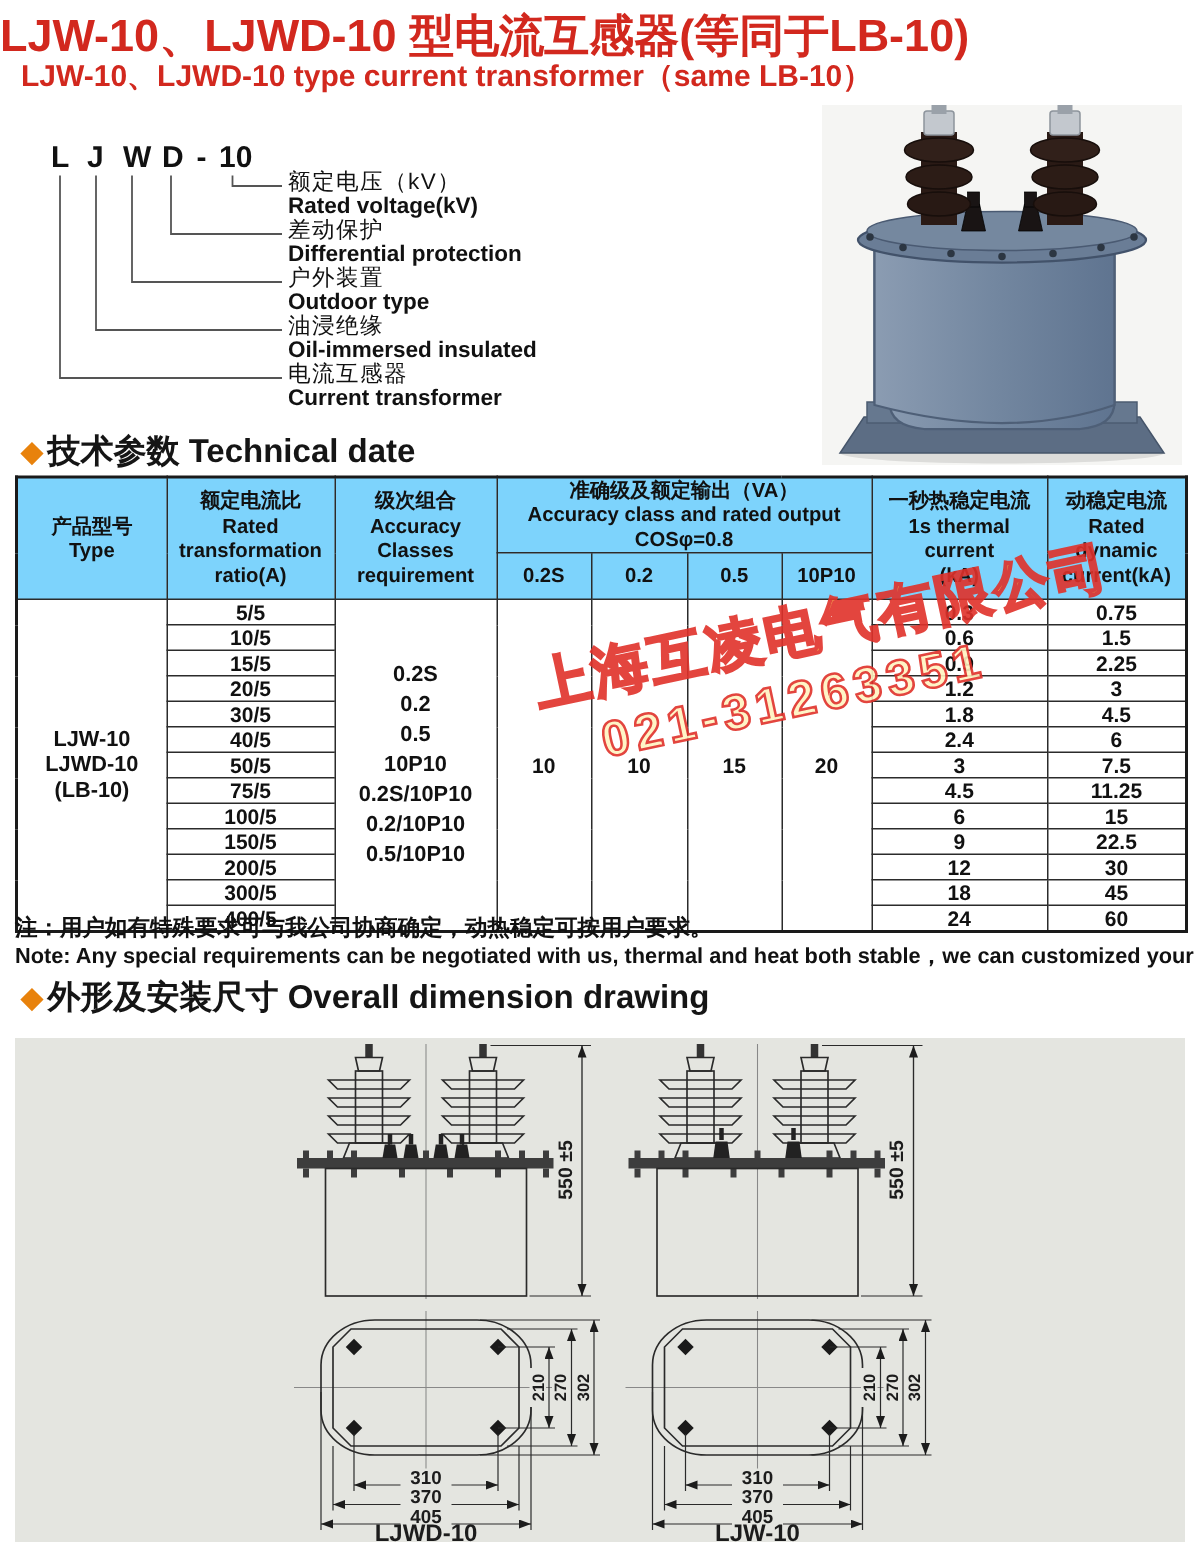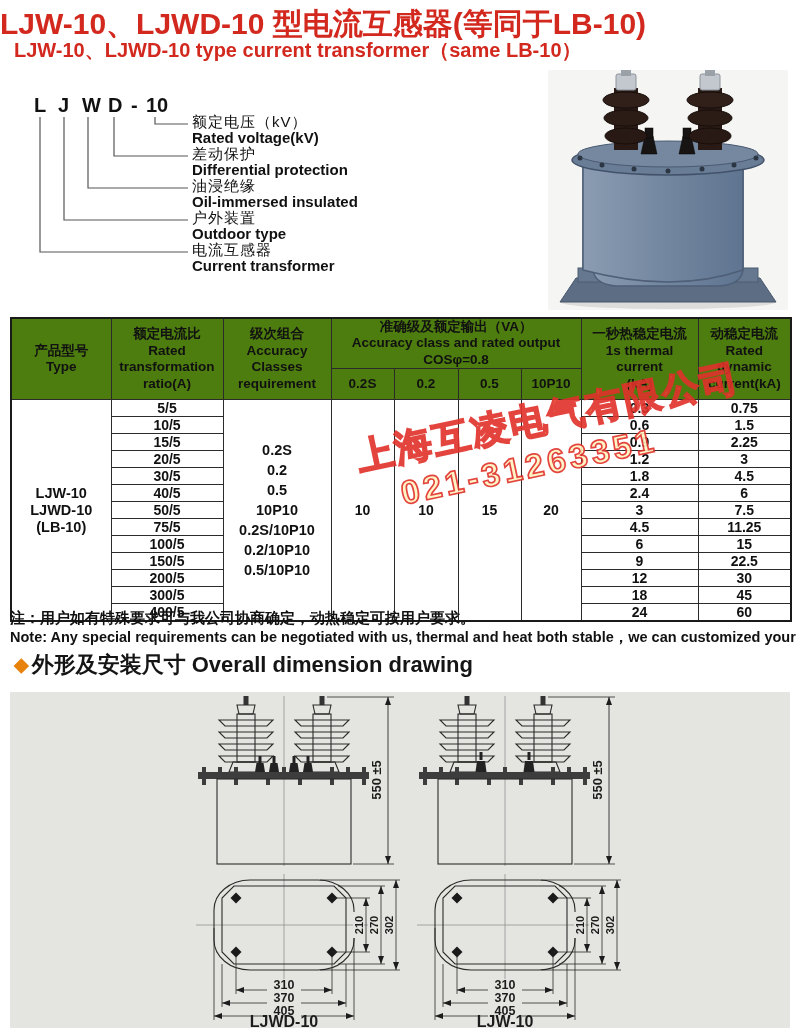--- a/index.html
+++ b/index.html
@@ -18,21 +18,21 @@
   .td-items{position:absolute;left:170px;top:20px;}
   .td-item{height:32px;}
   .td-item .zh{font-size:15px;font-weight:normal;line-height:16px;letter-spacing:1px;}
   .td-item .en{font-size:15px;font-weight:bold;line-height:16px;}
   
   .photo{position:absolute;left:548px;top:70px;}
   
   .tech-table{position:absolute;left:10px;top:317px;width:780px;border-collapse:collapse;table-layout:fixed;
               border:2px solid #1a1a1a;}
   .tech-table th,.tech-table td{border:1px solid #2b2b2b;text-align:center;vertical-align:middle;padding:0;}
-  .tech-table th{background:#4d7c0f;font-size:13.5px;font-weight:bold;white-space:pre-line;line-height:1.22;margin-top:24px;}
+  .tech-table th{background:#7dd3fc;font-size:13.5px;font-weight:bold;white-space:pre-line;line-height:1.22;margin-top:24px;}
   .tech-table td{font-size:14px;font-weight:bold;height:16px;line-height:15px;background:#fff;}
   .cell-type{white-space:pre-line;line-height:17px !important;font-size:14.5px !important;}
   .cell-acc{white-space:pre-line;line-height:20px !important;font-size:14.5px !important;}
   
   .watermark{position:absolute;left:352px;top:434px;transform:rotate(-12deg);transform-origin:left top;
              z-index:6;pointer-events:none;opacity:.9;white-space:nowrap;}
   .wm1{font-size:37px;font-weight:bold;color:#ffe24a;-webkit-text-stroke:1.7px #e0312a;letter-spacing:2px;}
   .wm2{font-size:33px;font-weight:bold;color:#fff3c0;-webkit-text-stroke:1.7px #e0312a;letter-spacing:4px;margin-left:36px;margin-top:0px;}
   
   .note-zh{position:absolute;left:10px;top:609px;font-size:15px;font-weight:bold;white-space:nowrap;}
@@ -70,26 +70,26 @@
     <div class="td-items">
       <div class="td-item">
         <div class="zh">额定电压（kV）</div>
         <div class="en">Rated voltage(kV)</div>
       </div>
       <div class="td-item">
         <div class="zh">差动保护</div>
         <div class="en">Differential protection</div>
       </div>
       <div class="td-item">
+        <div class="zh">户外装置</div>
+        <div class="en">Outdoor type</div>
+      </div>
+      <div class="td-item">
         <div class="zh">油浸绝缘</div>
         <div class="en">Oil-immersed insulated</div>
-      </div>
-      <div class="td-item">
-        <div class="zh">户外装置</div>
-        <div class="en">Outdoor type</div>
       </div>
       <div class="td-item">
         <div class="zh">电流互感器</div>
         <div class="en">Current transformer</div>
       </div>
     </div>
   </div>
 
   <svg class="photo" width="240" height="240" viewBox="0 0 240 240">
     <defs>
@@ -138,20 +138,24 @@
     <g>
       <rect x="150" y="18" width="24" height="62" fill="#2a1a15"></rect>
       <ellipse cx="162" cy="30" rx="23" ry="8" fill="#31201a" stroke="#170e0b" stroke-width="1"></ellipse>
       <ellipse cx="162" cy="48" rx="22" ry="8" fill="#2c1c16" stroke="#170e0b" stroke-width="1"></ellipse>
       <ellipse cx="162" cy="66" rx="21" ry="8" fill="#281914" stroke="#170e0b" stroke-width="1"></ellipse>
       <rect x="152" y="4" width="20" height="16" rx="2" fill="#c3c8ce" stroke="#8d949c" stroke-width="1"></rect>
       <rect x="157" y="0" width="10" height="6" fill="#9aa1a9"></rect>
     </g>
   </svg>
 
+  <div class="sec-head" style="left:14px;top:286px;">
+    <span class="diamond">◆</span><span>技术参数</span>
+    <span>Technical date</span>
+  </div>
 
   <table class="tech-table">
     <colgroup>
       <col style="width:100px">
         <col style="width:112px">
         <col style="width:108px">
       <col style="width:63px">
         <col style="width:64px">
         <col style="width:63px">
         <col style="width:60px">

